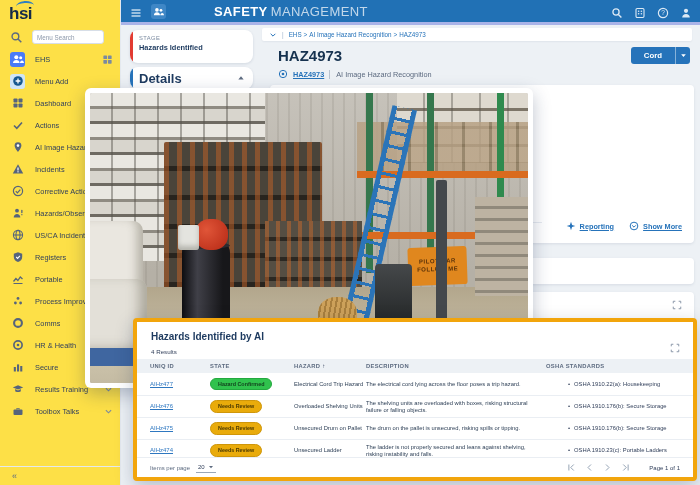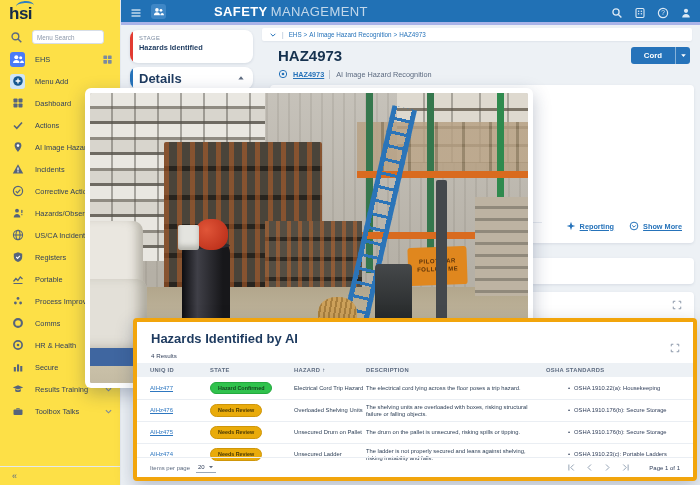--- a/index.html
+++ b/index.html
@@ -157,21 +157,21 @@
   .ph-pipe { left:79%; top:30%; width:2.6%; height:52%; background:#44484c; border-radius:2px; }
   .ph-plank { right:-3%; bottom:2%; width:31%; height:17%; background:linear-gradient(#e2c091, #c8a067);
     transform:rotate(-7deg); border:1px solid #a885514d; }
   .ph-rightstack { right:0; top:36%; width:12%; height:34%;
     background:repeating-linear-gradient(180deg, #bdb3a2 0 9px, #90897b 9px 12px); }
 
   
   #hazard-panel { position:absolute; left:133px; top:318px; width:564px; height:163px;
     background:#fff; border:4px solid #f2a50c; border-radius:4px; z-index:30;
     box-shadow:0 6px 18px rgba(20,40,80,.25); }
-  .panel-title { font-size:13px; font-weight:bold; color:#1d3a5f; padding:9px 4px 0 14px; }
+  .panel-title { font-size:10px; font-weight:bold; color:#1d3a5f; padding:9px 4px 0 14px; }
   .panel-expand { position:absolute; right:13px; top:21px; width:10px; height:10px; color:#8a97a8; cursor:pointer; }
   .panel-results { font-size:6.2px; color:#33415c; padding:6px 0 4px 14px; }
   .tbl-head, .tbl-row { display:flex; align-items:center; padding-left:13px; }
   .tbl-head { background:#edf1f5; height:14px; }
   .th { font-size:5.8px; font-weight:bold; color:#5d6b80; letter-spacing:.3px; text-transform:uppercase;
     display:flex; align-items:center; gap:2px; }
   .th .sort { color:#33415c; font-size:6px; }
   .c1 { width:60px; flex:0 0 60px; }
   .c2 { width:84px; flex:0 0 84px; }
   .c3 { width:72px; flex:0 0 72px; }

